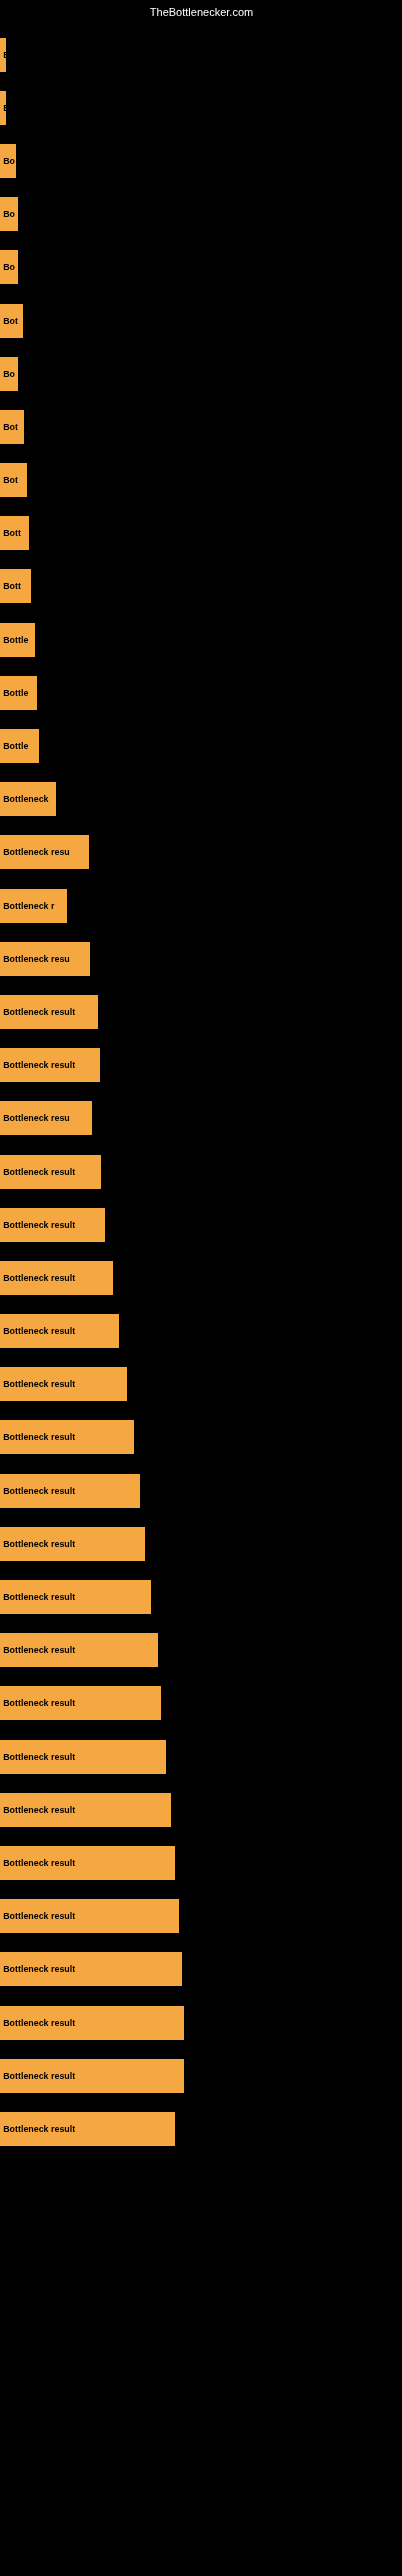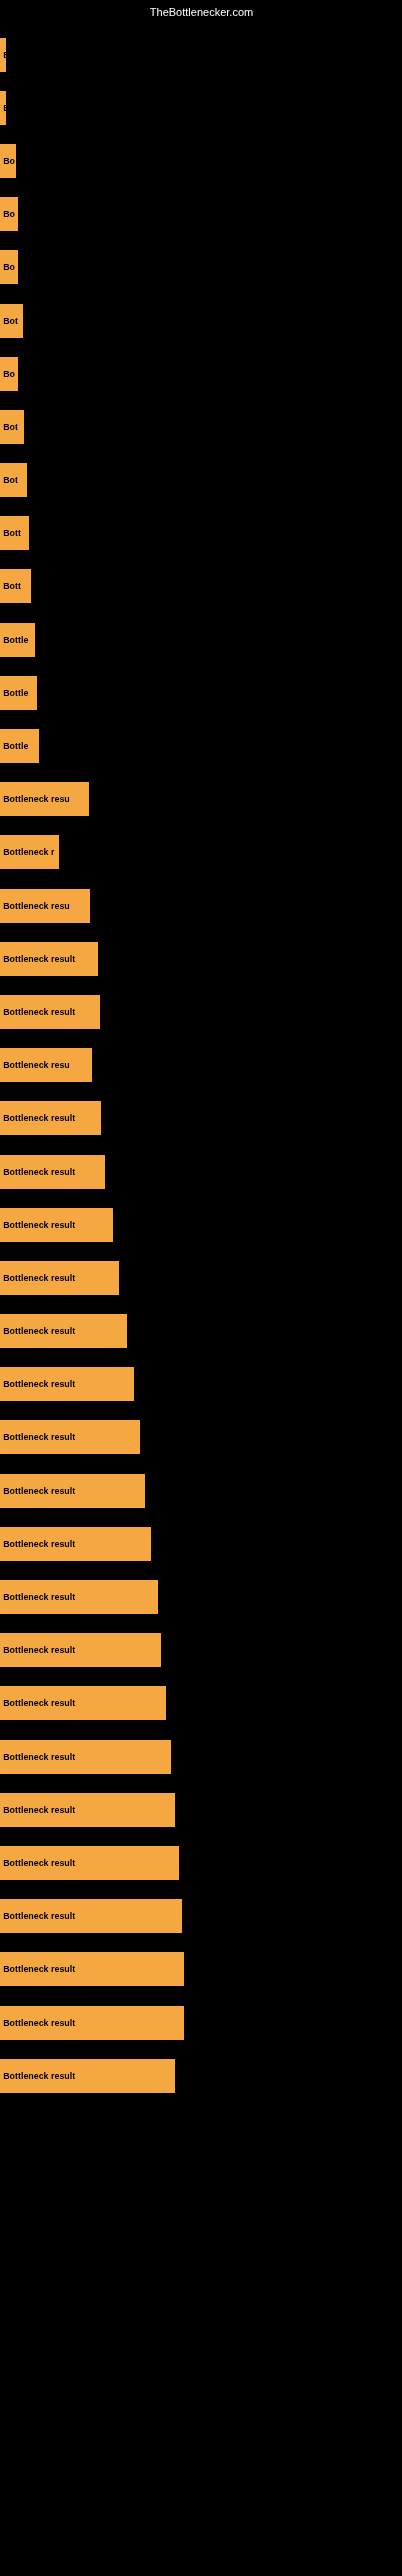--- a/index.html
+++ b/index.html
@@ -125,26 +125,31 @@
       <div class="bar" style="width: 37px;">
         <span class="bar-label">Bottle</span>
       </div>
     </div>
     <div class="bar-row">
       <div class="bar" style="width: 39px;">
         <span class="bar-label">Bottle</span>
       </div>
     </div>
     <div class="bar-row">
+      <div class="bar" style="width: 56px;">
+        <span class="bar-label">Bottleneck</span>
+      </div>
+    </div>
+    <div class="bar-row">
       <div class="bar" style="width: 89px;">
         <span class="bar-label">Bottleneck resu</span>
       </div>
     </div>
     <div class="bar-row">
-      <div class="bar" style="width: 59px;">
+      <div class="bar" style="width: 67px;">
         <span class="bar-label">Bottleneck r</span>
       </div>
     </div>
     <div class="bar-row">
       <div class="bar" style="width: 90px;">
         <span class="bar-label">Bottleneck resu</span>
       </div>
     </div>
     <div class="bar-row">
       <div class="bar" style="width: 98px;">

